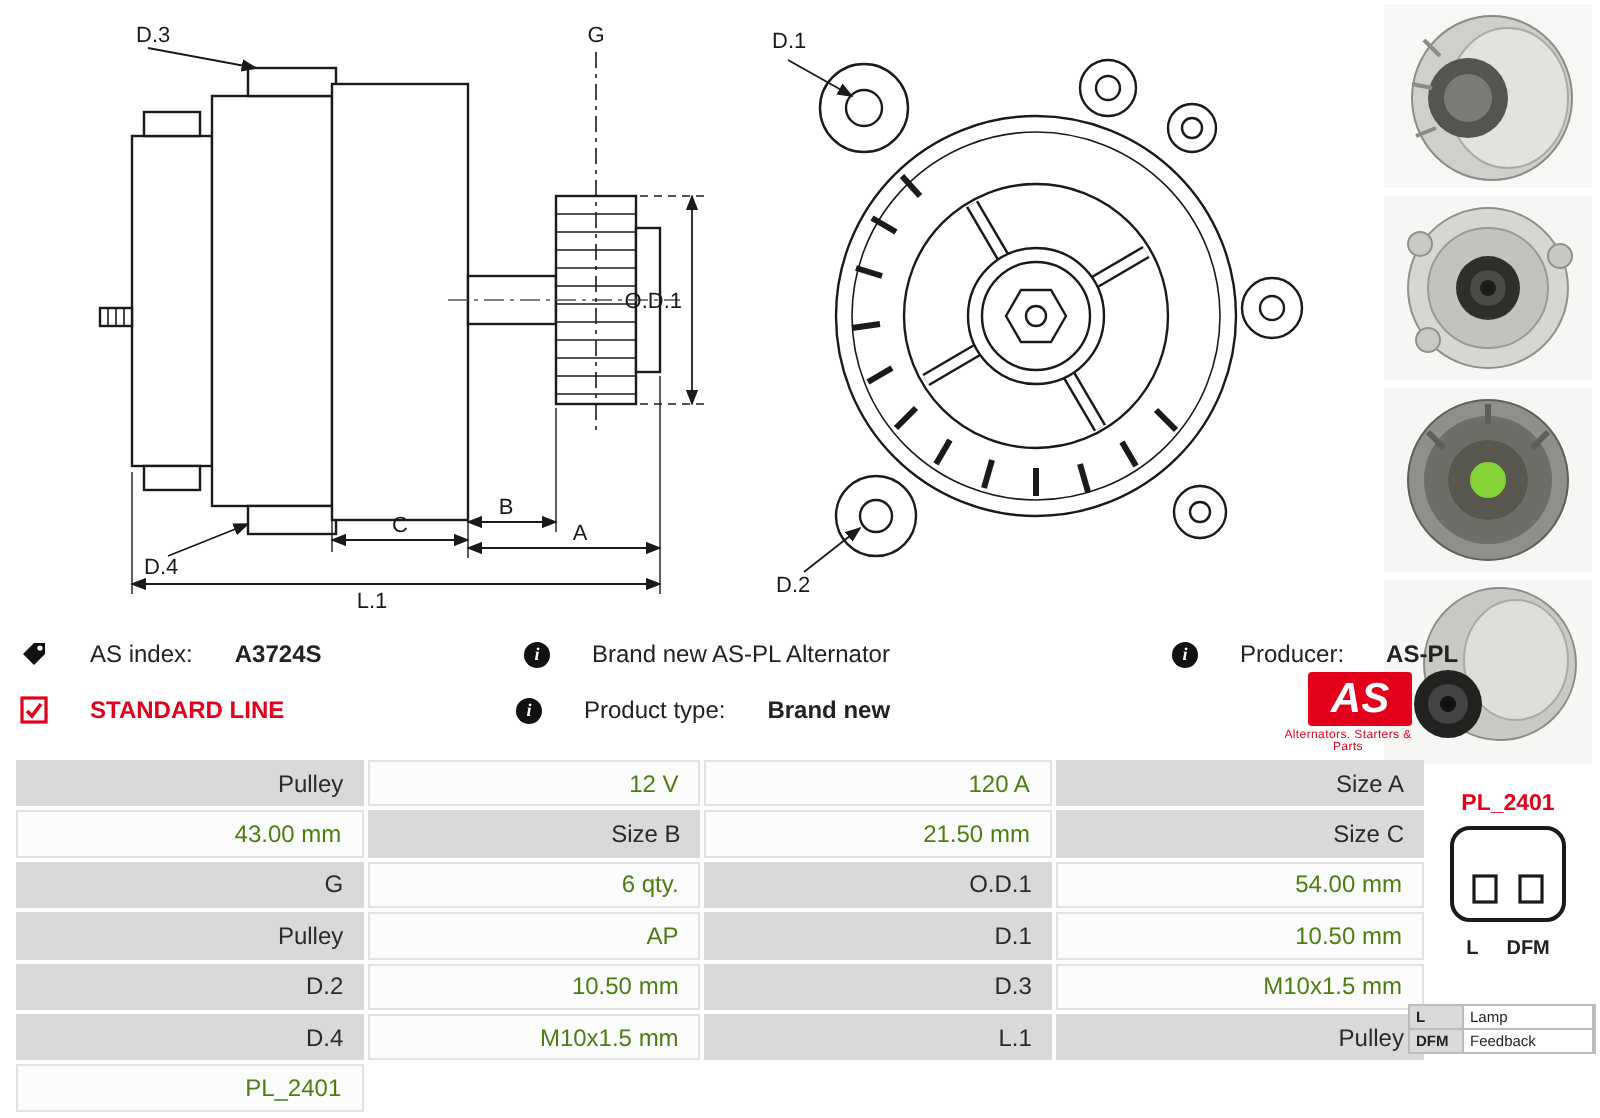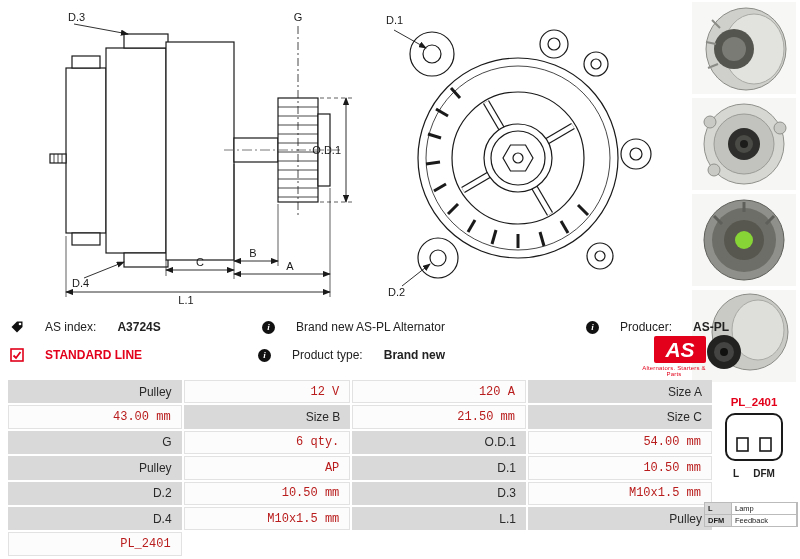--- a/index.html
+++ b/index.html
@@ -31,21 +31,21 @@
   .icon-info::before{content:"i";font-size:9px;font-weight:bold;font-family:"Liberation Serif",serif;font-style:italic;}
   .as-logo{position:absolute;left:634px;top:336px;width:80px;text-align:left;}
   .as-logo .box{width:52px;height:27px;background:#e2001a;color:#fff;display:flex;align-items:center;justify-content:center;font-weight:bold;font-style:italic;font-size:21px;border-radius:2px;margin-left:20px;}
   .as-logo .tagline{font-size:6px;color:#e2001a;margin-top:2px;letter-spacing:0.2px;text-align:center;}
 
   
   .spec-table{position:absolute;left:8px;top:380px;width:704px;display:grid;
     grid-template-columns:1fr 0.96fr 1fr 1.06fr;grid-auto-rows:23.4px;gap:2px;font-size:12px;}
   .spec-table .cell{display:flex;align-items:center;justify-content:flex-end;padding-right:10px;box-sizing:border-box;}
   .cell-label{background:#d9d9d9;color:#2a2a2a;}
-  .cell-value{background:#fcfcfc;border:1px solid #e2e2e2;color:#b91c1c;font-family:Liberation Mono, monospace;}
+  .cell-value{background:#fcfcfc;border:1px solid #e2e2e2;color:#4d7c0f;}
 </style>
 </head>
 <body>
 
 <div class="page">
 
   <div class="draw-side">
     <svg width="335" height="300" viewBox="0 0 335 300">
       <defs>
         <marker id="arw1" markerWidth="9" markerHeight="7" refX="8" refY="3.5" orient="auto-start-reverse">

